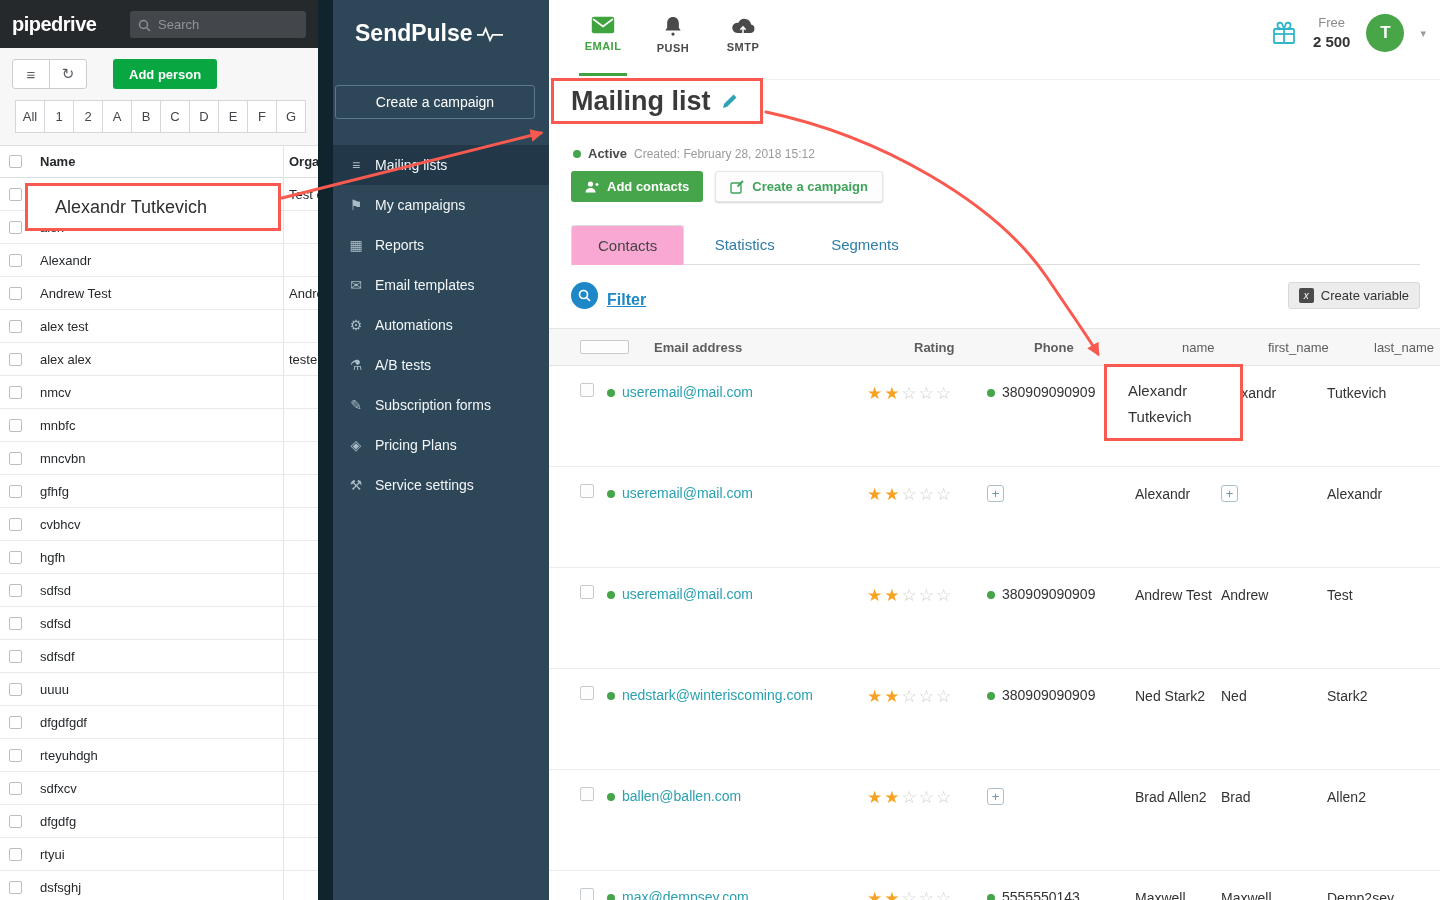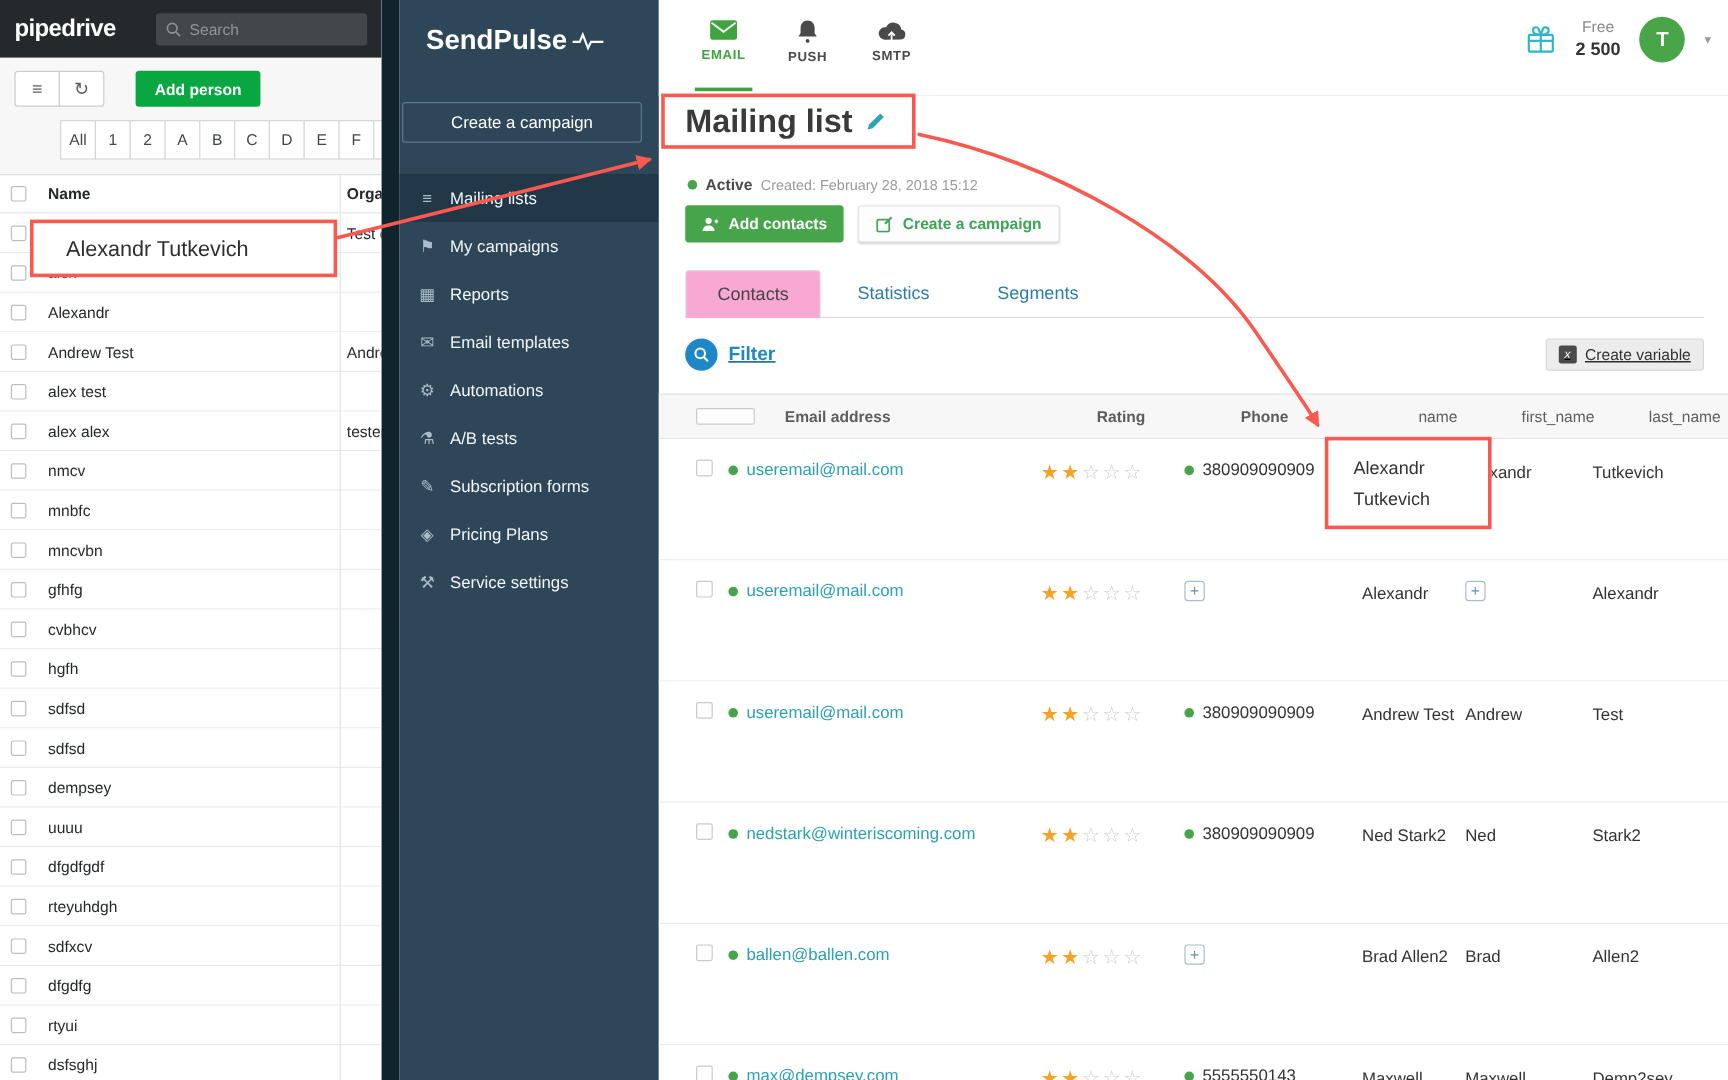--- a/index.html
+++ b/index.html
@@ -13,21 +13,21 @@
   .pd-logo { color:#fff; font-size:20px; font-weight:bold; letter-spacing:-0.5px; }
   .pd-search { position:relative; margin-left:auto; }
   .pd-search input { width:176px; height:27px; background:#43474b; border:none; border-radius:3px; color:#cfd2d5; font-size:13px; padding:0 8px 0 28px; outline:none; font-family:"Liberation Sans",sans-serif; }
   .pd-search input::placeholder { color:#8f959a; }
   .pd-search .mag { position:absolute; left:8px; top:7px; }
   .pd-toolbar { position:absolute; left:0; top:48px; width:100%; height:52px; display:flex; align-items:center; padding:0 12px; }
   .pd-iconbtn { width:38px; height:30px; background:#fff; border:1px solid #c9ced3; display:inline-flex; align-items:center; justify-content:center; color:#5a5f64; font-size:15px; cursor:pointer; }
   .pd-iconbtn:first-child { border-radius:3px 0 0 3px; }
   .pd-iconbtn + .pd-iconbtn { margin-left:-1px; border-radius:0 3px 3px 0; }
   .pd-add { margin-left:26px; height:30px; padding:0 16px; background:#08a742; border:none; border-radius:3px; color:#fff; font-weight:bold; font-size:13px; cursor:pointer; font-family:"Liberation Sans",sans-serif; }
-  .pd-tabs { position:absolute; left:16px; top:100px; display:flex;margin-left:35px; }
+  .pd-tabs { position:absolute; left:16px; top:100px; display:flex; }
   .pd-tab { min-width:30px; height:33px; background:#fff; border:1px solid #d4d6d9; margin-left:-1px; display:flex; align-items:center; justify-content:center; font-size:13px; color:#43474b; padding:0 6px; cursor:pointer; }
   .pd-thead { position:absolute; left:0; top:145px; width:100%; height:33px; background:#fff; border-top:1px solid #dcdfe2; border-bottom:1px solid #dcdfe2; display:flex; align-items:center; }
   .pd-thead .hd-name { margin-left:18px; font-size:13px; font-weight:bold; color:#26292c; }
   .pd-rows { position:absolute; left:0; top:178px; width:100%; }
   .pd-row { height:33px; background:#fff; border-bottom:1px solid #e9eaeb; display:flex; align-items:center; position:relative; }
   .pd-row-name { margin-left:18px; font-size:13px; color:#26292c; white-space:nowrap; }
   .pd-row-org { position:absolute; left:289px; font-size:13px; color:#26292c; white-space:nowrap; }
   .pd-check { display:inline-block; width:13px; height:13px; border:1px solid #b9bec3; border-radius:2px; background:#fff; margin-left:9px; flex:none; }
   .pd-vline { position:absolute; left:283px; top:145px; bottom:0; width:1px; background:#e2e4e6; z-index:3; }
   .pd-org-head { position:absolute; left:289px; font-size:13px; font-weight:bold; color:#26292c; white-space:nowrap; }
@@ -65,21 +65,21 @@
   .status-label { font-size:13px; font-weight:bold; color:#4a4a4a; }
   .created { font-size:12px; color:#9a9a9a; }
   .action-row { position:absolute; left:22px; top:171px; display:flex; gap:12px; }
   .btn-add { height:31px; padding:0 14px; background:#46a54b; border:none; border-radius:3px; color:#fff; font-size:13px; font-weight:bold; display:flex; align-items:center; gap:8px; cursor:pointer; font-family:"Liberation Sans",sans-serif; }
   .btn-camp { height:31px; padding:0 14px; background:#fdfdfd; border:1px solid #e2e8e2; border-radius:3px; box-shadow:0 1px 2px rgba(0,0,0,.18); color:#3fa35a; font-size:13px; font-weight:bold; display:flex; align-items:center; gap:8px; cursor:pointer; font-family:"Liberation Sans",sans-serif; }
 
   .tabs-row { position:absolute; left:22px; top:225px; right:20px; height:40px; border-bottom:1px solid #ddd; }
   .tab { display:inline-block; height:40px; line-height:40px; padding:0 26px; font-size:15px; color:#2e7ca8; cursor:pointer; vertical-align:bottom; }
   .tab-active { height:41px; margin-bottom:-1px; background:#f9a8d4; border:1px solid #ddd; border-bottom:1px solid #fff; border-radius:3px 3px 0 0; color:#444; }
 
-  .filter-row { position:absolute; left:22px; top:282px; right:20px; display:flex; align-items:center;text-decoration:underline; }
+  .filter-row { position:absolute; left:22px; top:282px; right:20px; display:flex; align-items:flex-end; }
   .filter-circle { width:27px; height:27px; border-radius:50%; background:#1d87c8; display:flex; align-items:center; justify-content:center; cursor:pointer; flex:none; }
   .filter-label { margin-left:9px; color:#1d87c8; font-size:16px; font-weight:bold; text-decoration:underline; cursor:pointer; }
   .btn-var { margin-left:auto; height:27px; background:#ececec; border:1px solid #d8d8d8; border-radius:3px; display:flex; align-items:center; gap:7px; padding:0 10px; font-size:13px; color:#333; cursor:pointer; font-family:"Liberation Sans",sans-serif; }
   .var-ic { display:inline-block; width:15px; height:15px; background:#4a4a4a; border-radius:2px; color:#fff; font-size:10px; line-height:15px; text-align:center; font-style:italic; }
 
   .c-head { position:absolute; left:0; top:328px; width:100%; height:38px; background:#f7f7f7; border-top:1px solid #e4e4e4; border-bottom:1px solid #e4e4e4; }
   .c-head span { position:absolute; top:11px; font-size:13px; color:#5d5d5d;padding-left:47px; }
   .hb { font-weight:bold; color:#555; }
   .c-rows { position:absolute; left:0; top:366px; width:100%; }
   .c-row { height:101px; border-bottom:1px solid #ececec; position:relative; background:#fff; }
@@ -205,21 +205,21 @@
           <span class="pd-row-name">sdfsd</span>
           <span class="pd-row-org"></span>
         </div>
         <div class="pd-row">
           <span class="pd-check"></span>
           <span class="pd-row-name">sdfsd</span>
           <span class="pd-row-org"></span>
         </div>
         <div class="pd-row">
           <span class="pd-check"></span>
-          <span class="pd-row-name">dempsey</span>
+          <span class="pd-row-name">sdfsdf</span>
           <span class="pd-row-org"></span>
         </div>
         <div class="pd-row">
           <span class="pd-check"></span>
           <span class="pd-row-name">uuuu</span>
           <span class="pd-row-org"></span>
         </div>
         <div class="pd-row">
           <span class="pd-check"></span>
           <span class="pd-row-name">dfgdfgdf</span>

